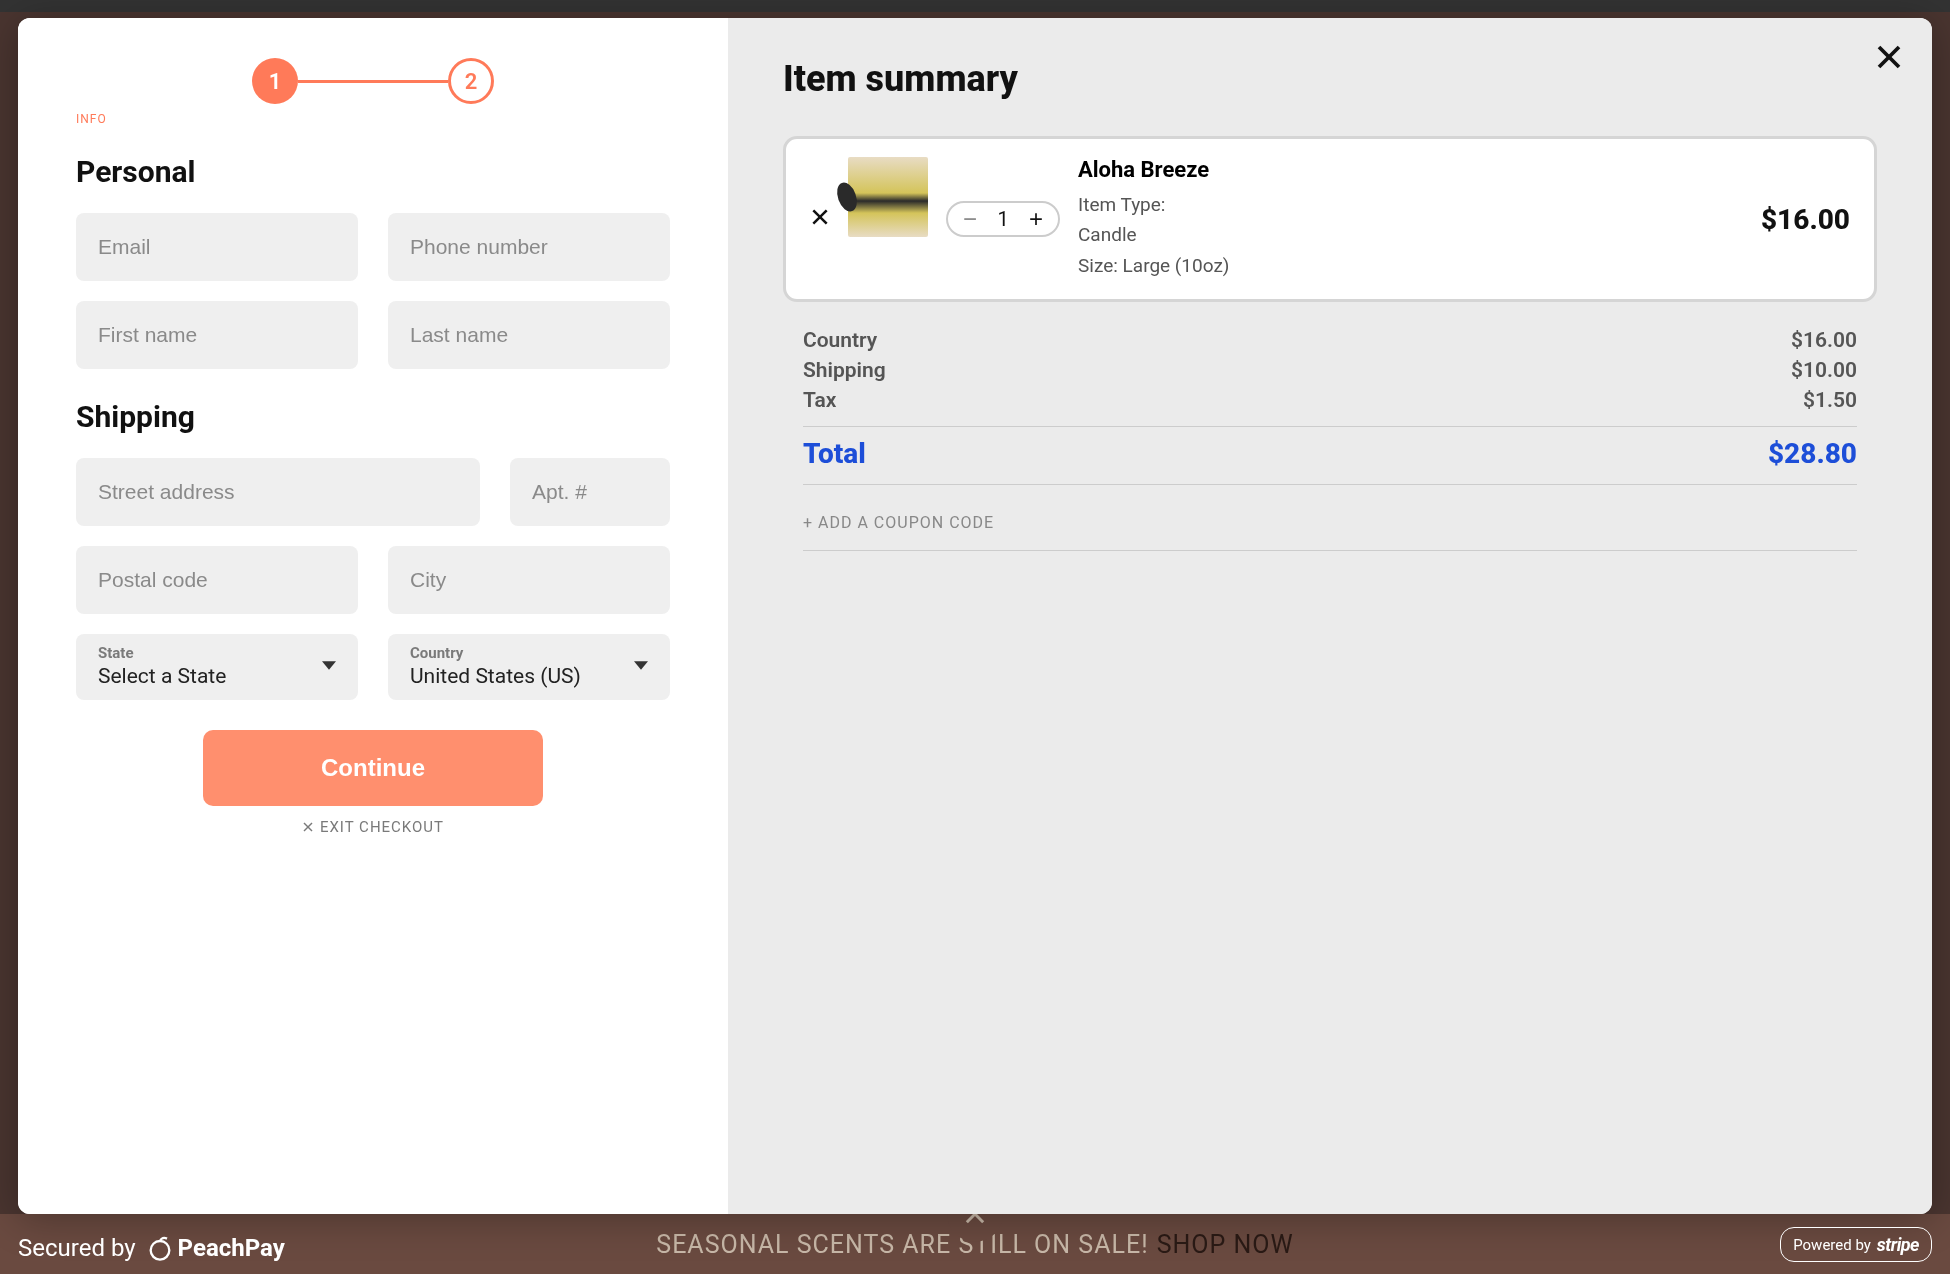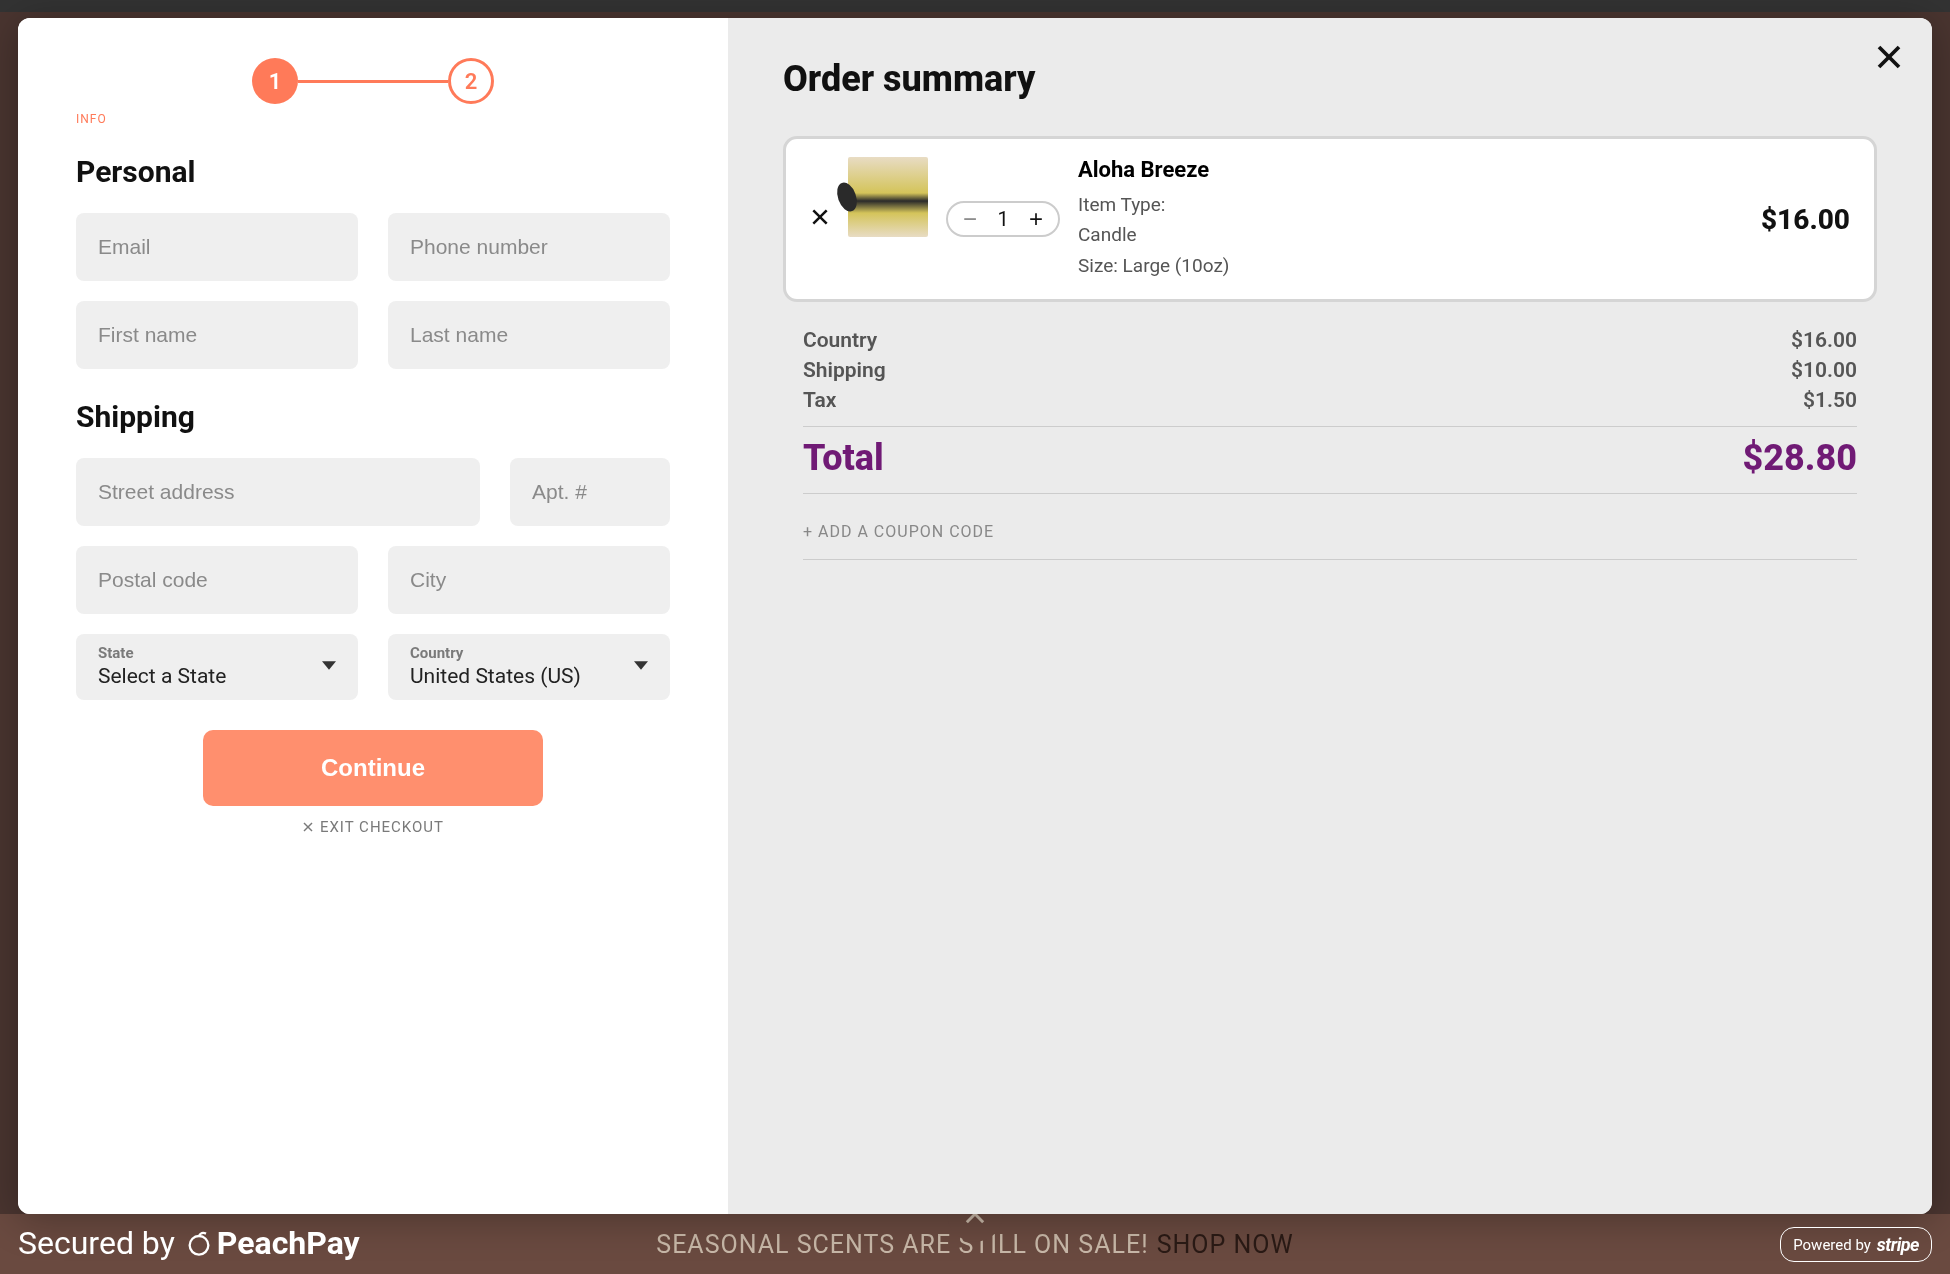--- a/index.html
+++ b/index.html
@@ -243,40 +243,40 @@
     justify-content: space-between;
     font-size: 21px;
     color: #555;
     font-weight: 600;
     margin-bottom: 6px;
   }
   .divider { height: 1px; background: #ccc; margin: 14px 0 10px 0; }
   .total-row {
     display: flex;
     justify-content: space-between;
-    font-size: 36px;
+    font-size: 28px;
     font-weight: 800;
-    color: #701a75;
+    color: #1d4ed8;
     margin-bottom: 10px;
   }
   .coupon {
     color: #888;
     font-size: 16px;
     letter-spacing: 1px;
     padding: 18px 0;
     border-bottom: 1px solid #ccc;
     cursor: pointer;
   }
 
   
   .footer-left {
     position: absolute;
     bottom: 12px; left: 18px;
     color: #fff;
-    font-size: 32px;
+    font-size: 24px;
     display: flex;
     align-items: flex-start;
     gap: 10px;
   }
   .footer-left .pp {
     display: flex;
     align-items: center;
     font-weight: 700;
     gap: 4px;
   }
@@ -369,21 +369,21 @@
   </div>
 
   <div class="right">
     <div class="modal-close">
       <svg viewBox="0 0 24 24">
           <line x1="4" y1="4" x2="20" y2="20"></line>
           <line x1="20" y1="4" x2="4" y2="20"></line>
         </svg>
     </div>
 
-    <h1>Order summary</h1>
+    <h1>Item summary</h1>
 
     <div class="order-item">
       <div class="remove-item">
         <svg viewBox="0 0 24 24">
             <line x1="4" y1="4" x2="20" y2="20"></line>
             <line x1="20" y1="4" x2="4" y2="20"></line>
           </svg>
       </div>
       <div class="thumb"></div>
       <div class="qty">

